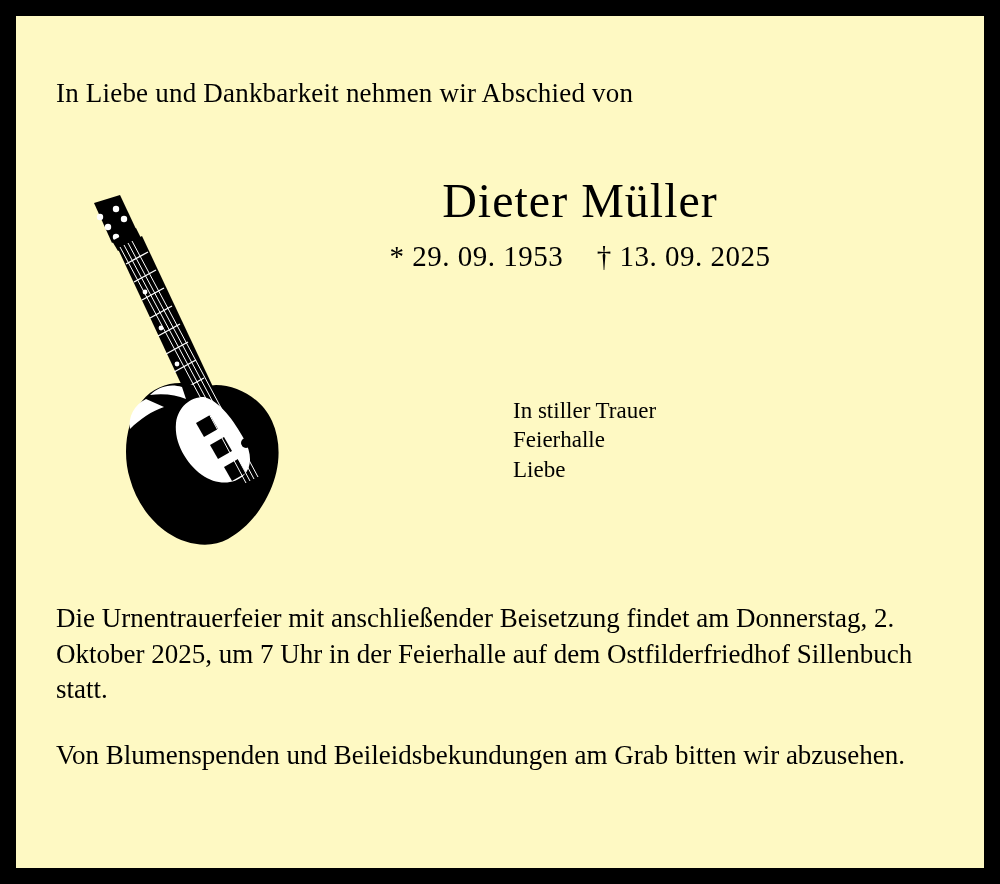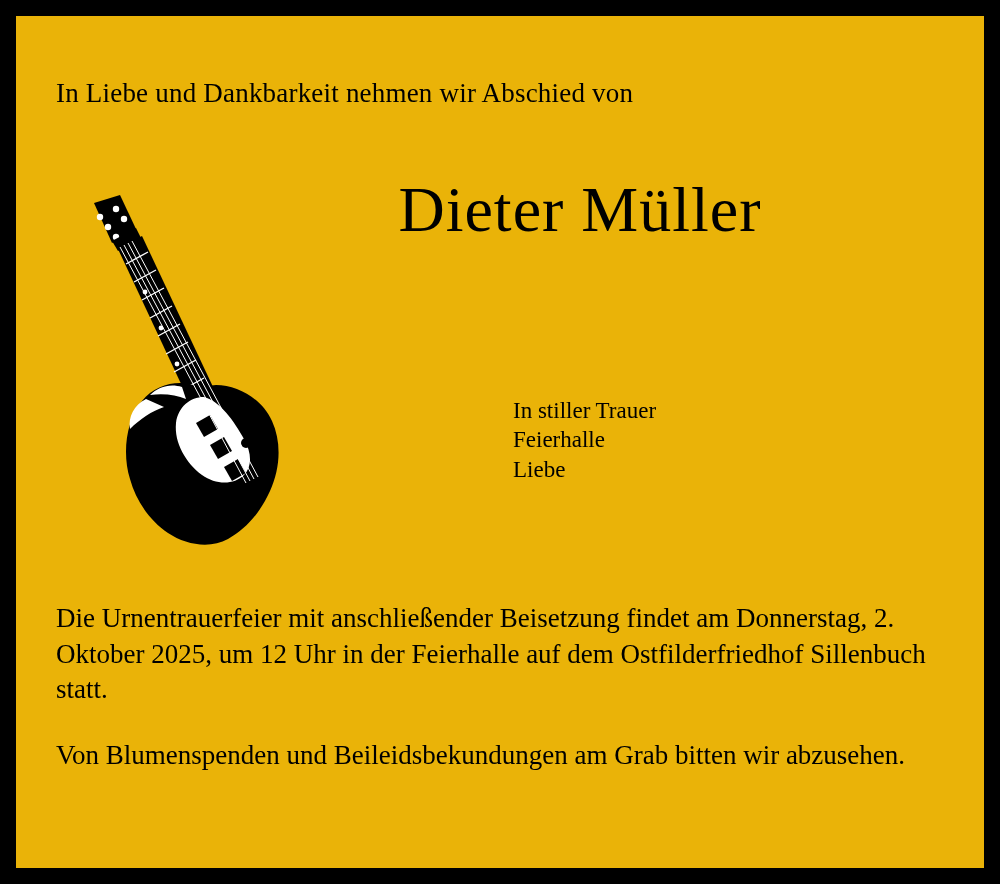--- a/index.html
+++ b/index.html
@@ -17,21 +17,21 @@
     box-sizing: border-box;
     width: 1000px;
     height: 884px;
     background: #000000;
     padding: 16px;
   }
   .obituary-card {
     box-sizing: border-box;
     width: 100%;
     height: 100%;
-    background: #eab308;
+    background: #fef9c3;
     position: relative;
     padding: 16px;
   }
 
   .intro-line {
     position: absolute;
     left: 40px;
     top: 62px;
     font-size: 27px;
     color: #000000;
@@ -41,21 +41,21 @@
   .name-block {
     position: absolute;
     left: 0;
     top: 160px;
     width: 100%;
     text-align: center;
     padding-left: 160px;
     box-sizing: border-box;
   }
   .deceased-name {
-    font-size: 64px;
+    font-size: 48px;
     line-height: 1.05;
     color: #000000;
     letter-spacing: 1px;
     font-family: Liberation Serif, serif;
   }
   .life-dates {
     margin-top: 14px;
     font-size: 29px;
     color: #000000;
     letter-spacing: 0.5px;
@@ -177,27 +177,32 @@
             <line x1="46" y1="50" x2="172" y2="286"></line>
           </g>
 
           <circle cx="126" cy="330" r="3"></circle>
         </g>
       </svg>
     </div>
 
     <div class="name-block">
       <div class="deceased-name">Dieter Müller</div>
+      <div class="life-dates">
+        <span>* 29. 09. 1953</span>
+        <span class="date-gap"></span>
+        <span>† 13. 09. 2025</span>
+      </div>
     </div>
 
     <div class="mourners">
       <div>In stiller Trauer</div>
       <div>Feierhalle</div>
       <div>Liebe</div>
     </div>
 
     <div class="paragraphs">
-      <div class="para">Die Urnentrauerfeier mit anschließender Beisetzung findet am Donnerstag, 2. Oktober 2025, um 12 Uhr in der Feierhalle auf dem Ostfilderfriedhof Sillenbuch statt.</div>
+      <div class="para">Die Urnentrauerfeier mit anschließender Beisetzung findet am Donnerstag, 2. Oktober 2025, um 7 Uhr in der Feierhalle auf dem Ostfilderfriedhof Sillenbuch statt.</div>
       <div class="para">Von Blumenspenden und Beileidsbekundungen am Grab bitten wir abzusehen.</div>
     </div>
 
   </div>
 </div>
 
 </body></html>

